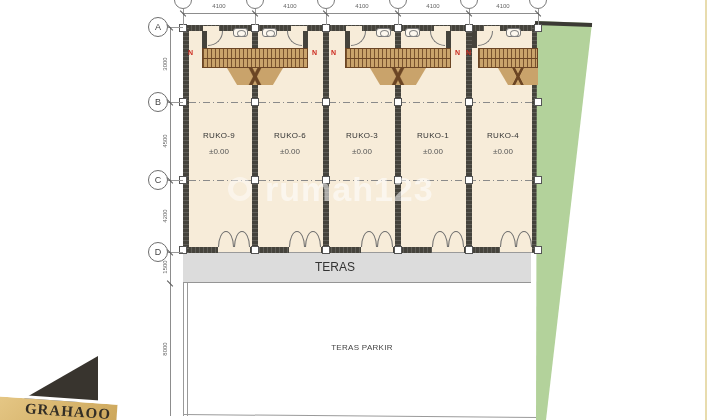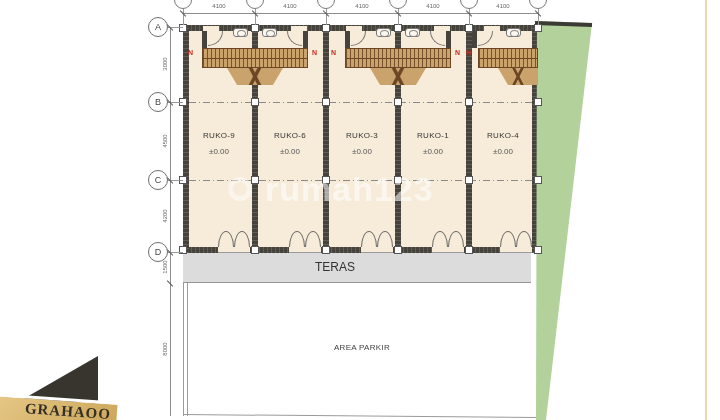--- a/index.html
+++ b/index.html
@@ -183,21 +183,21 @@
     <div class="hump" style="left:0;"></div>
     <div class="hump" style="left:16px;"></div>
   </div>
 
   <div class="teras"></div>
   <div class="teraslabel">TERAS</div>
 
   <div class="parkline" style="left:183px;top:283px;width:1px;height:133px;"></div>
   <div class="parkline" style="left:187px;top:283px;width:1px;height:133px;"></div>
   <div class="parkline" style="left:183px;top:414px;width:356px;height:1px;transform:rotate(0.5deg);transform-origin:left top;"></div>
-  <div class="parklabel">AREA PARKIR</div>
+  <div class="parklabel">TERAS PARKIR</div>
 
   <div class="colmark" style="left:179px;top:24px;"></div>
   <div class="colmark" style="left:251px;top:24px;"></div>
   <div class="colmark" style="left:322px;top:24px;"></div>
   <div class="colmark" style="left:394px;top:24px;"></div>
   <div class="colmark" style="left:465px;top:24px;"></div>
   <div class="colmark" style="left:534px;top:24px;"></div>
 
   <div class="colmark" style="left:179px;top:98px;"></div>
   <div class="colmark" style="left:251px;top:98px;"></div>

